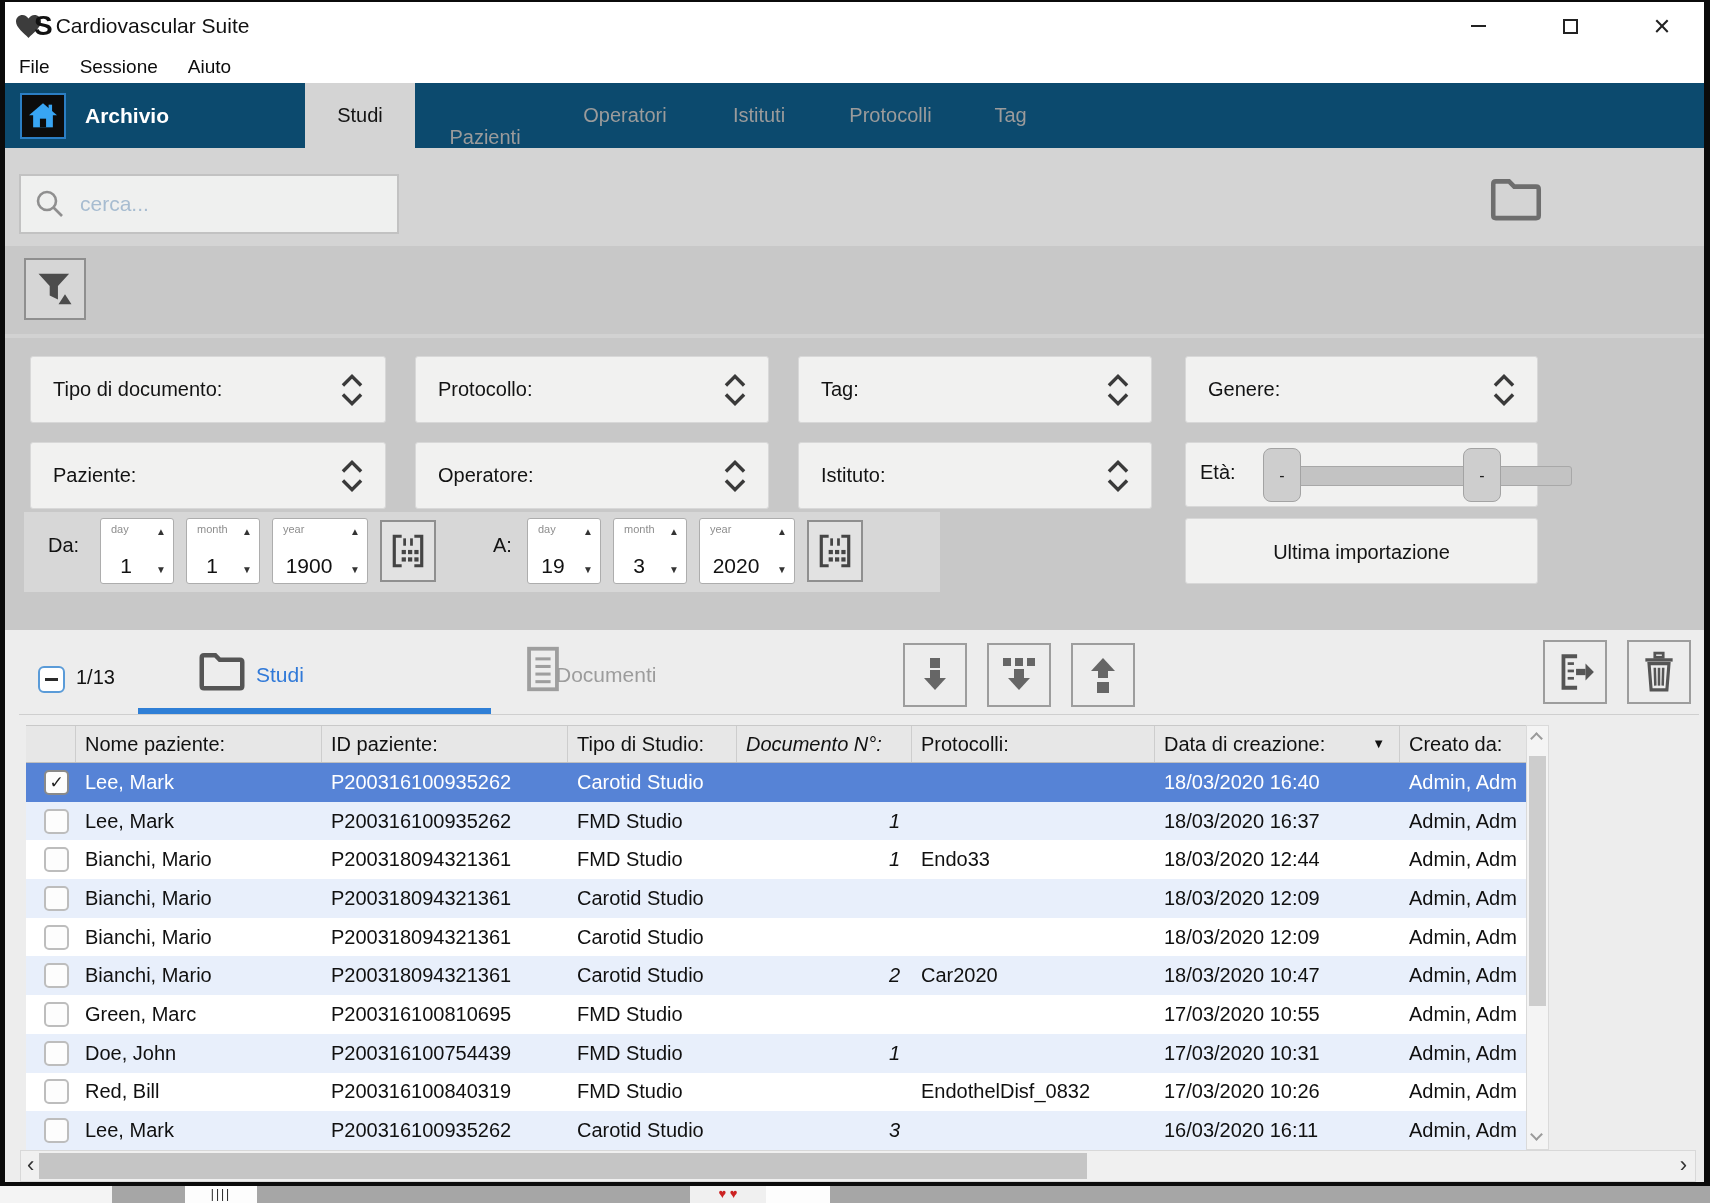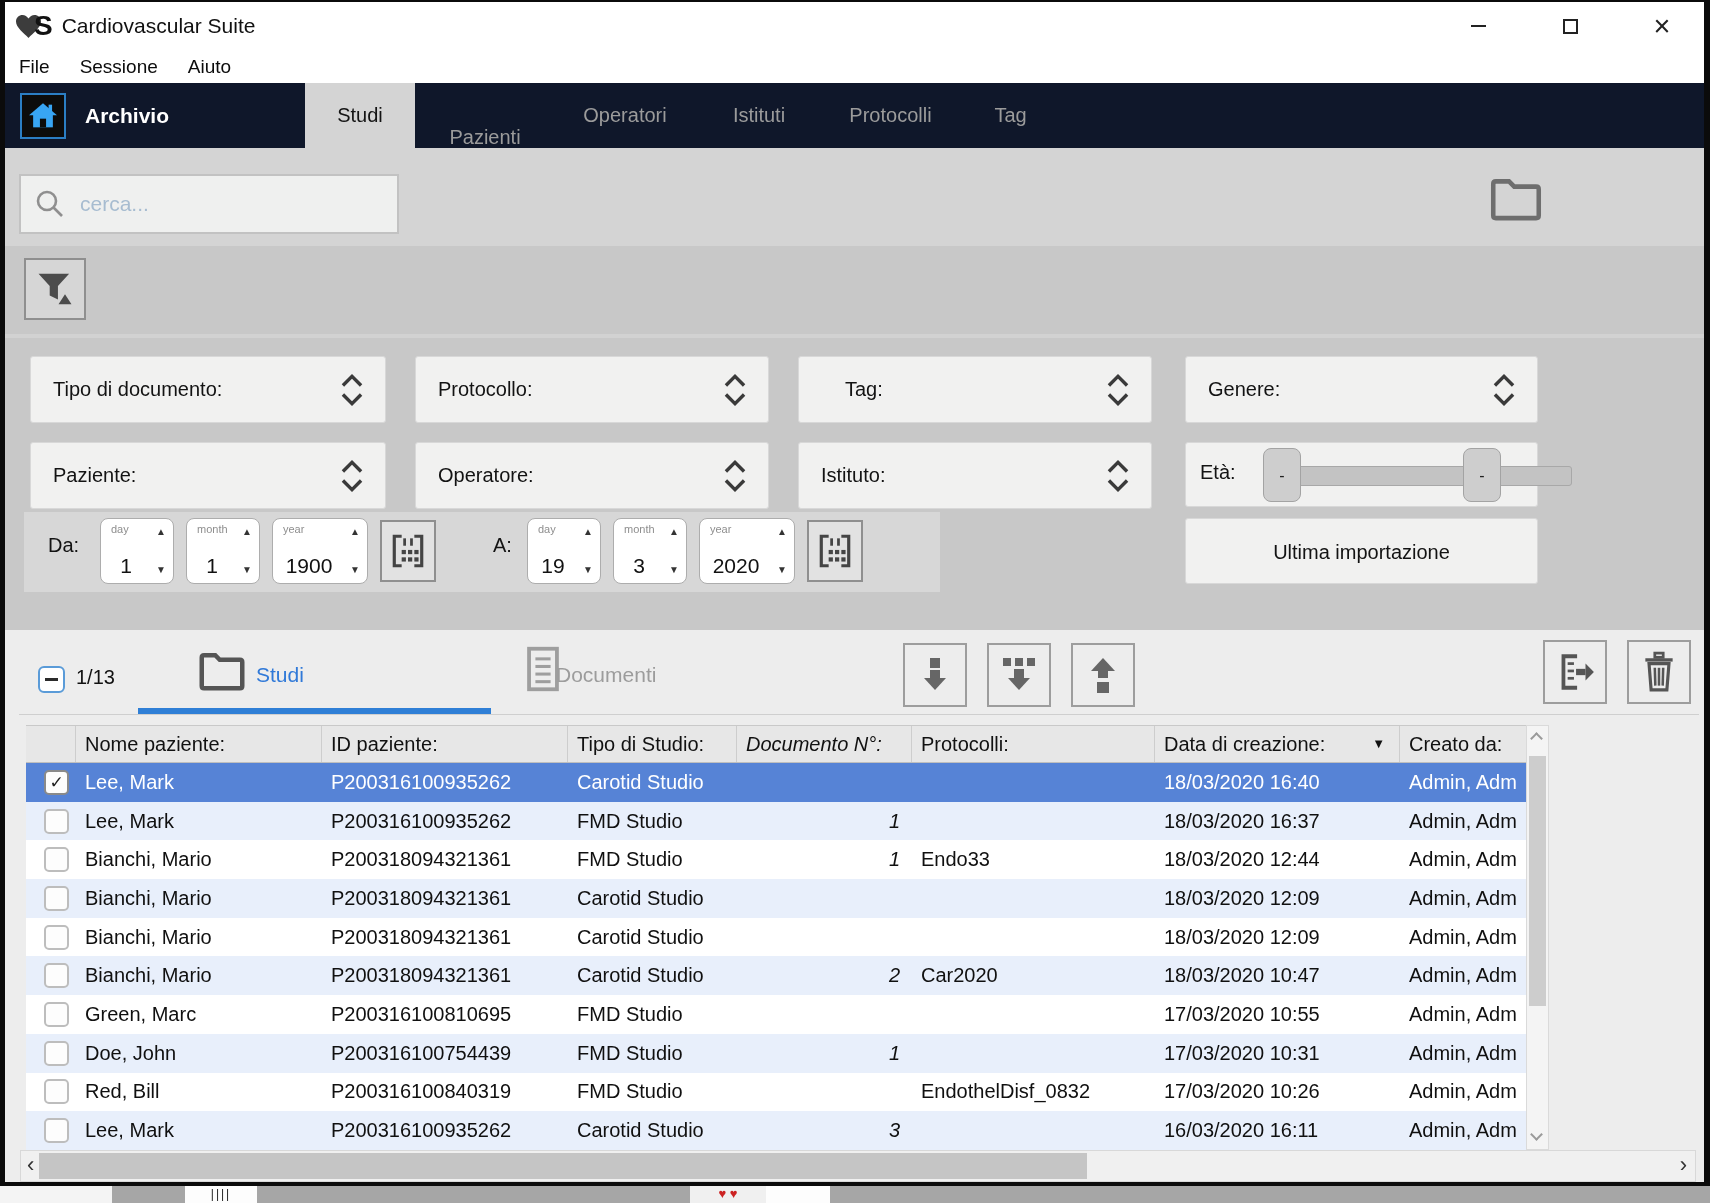--- a/index.html
+++ b/index.html
@@ -5,33 +5,33 @@
   html,body{margin:0;padding:0;background:#8f8f8f;}
   *{box-sizing:border-box;font-family:"Liberation Sans","DejaVu Sans",sans-serif;}
   .screen{position:relative;width:1710px;height:1203px;background:#9f9f9f;overflow:hidden;}
   .window{position:absolute;left:0;top:0;width:1710px;height:1186px;background:#ffffff;overflow:hidden;}
   .border-strip{position:absolute;background:#0b0b0b;}
 
   
   .titlebar{position:absolute;left:5px;top:2px;right:6px;height:48px;background:#fff;display:flex;align-items:center;}
   .logo-wrap{display:flex;align-items:center;margin-left:10px;}
   .logo-s{font-size:28px;font-weight:700;color:#111;margin-left:-8px;}
-  .title-text{font-size:21px;color:#111;margin-left:9px;}
+  .title-text{font-size:21px;color:#111;margin-left:3px;}
   .win-controls{margin-left:auto;display:flex;align-items:center;gap:64px;margin-right:28px;}
   .wc{width:28px;height:28px;display:flex;align-items:center;justify-content:center;cursor:default;}
   .wc-min{width:15px;height:2px;background:#222;}
   .wc-max{width:15px;height:15px;border:2px solid #222;}
   .wc-close{font-size:29px;color:#222;line-height:1;}
 
   
   .menubar{position:absolute;left:5px;top:50px;right:6px;height:33px;background:#fff;display:flex;align-items:center;gap:30px;padding-left:14px;}
   .menu-item{font-size:19px;color:#0c0c0c;}
 
   
-  .blackbar{position:absolute;left:5px;top:83px;right:6px;height:77px;background:#0f172a;}
+  .blackbar{position:absolute;left:5px;top:83px;right:6px;height:77px;background:#0c4a6e;}
   .home-btn{position:absolute;left:15px;top:10px;width:46px;height:46px;border:2px solid #2b7ec4;background:#0c0c0c;display:flex;align-items:center;justify-content:center;}
   .archivio{position:absolute;left:80px;top:0;height:65px;line-height:65px;color:#fff;font-size:21px;font-weight:700;}
   .htab{position:absolute;top:0;height:65px;line-height:65px;text-align:center;font-size:20px;color:#9b9b9b;}
   .htab.active{background:#d4d4d4;color:#141414;}
 
   
   .search-section{position:absolute;left:5px;top:148px;right:6px;height:98px;background:#d4d4d4;}
   .searchbox{position:absolute;left:14px;top:26px;width:380px;height:60px;background:#eff0ef;border:2px solid #c2c2c2;display:flex;align-items:center;}
   .searchbox input{border:none;outline:none;background:transparent;font-size:21px;color:#333;width:280px;margin-left:12px;}
   .searchbox input::placeholder{color:#a7bcd0;opacity:1;}
@@ -44,21 +44,21 @@
   .funnel-btn{position:absolute;left:19px;top:12px;width:62px;height:62px;background:#d6d6d6;border:2px solid #8f8f8f;display:flex;align-items:center;justify-content:center;}
   .dd{position:absolute;height:67px;background:#f1f1f0;border-radius:3px;border:1px solid #d8d8d8;display:flex;align-items:center;}
   .dd-label{font-size:20px;color:#131313;margin-left:22px;}
   .dd-chevrons{margin-left:auto;margin-right:20px;display:flex;}
   .eta-box{position:absolute;left:1180px;top:196px;width:353px;height:65px;background:#f1f1f0;border-radius:3px;border:1px solid #d8d8d8;}
   .eta-label{position:absolute;left:14px;top:18px;font-size:20px;color:#131313;}
   .eta-track{position:absolute;left:96px;top:23px;width:290px;height:20px;background:#c3c3c3;border:1px solid #a8a8a8;border-radius:3px;}
   .eta-handle{position:absolute;top:5px;width:38px;height:54px;background:#cecece;border:1px solid #a3a3a3;border-radius:8px;text-align:center;line-height:54px;font-size:16px;color:#222;}
   .date-strip{position:absolute;left:19px;top:266px;width:916px;height:80px;background:#d7d7d7;}
   .date-label{position:absolute;font-size:20px;color:#131313;top:288px;}
-  .spin{position:absolute;top:272px;height:66px;background:#ffffff;border:1px solid #adadad;border-radius:8px;}
+  .spin{position:absolute;top:272px;height:66px;background:#ffffff;border:1px solid #adadad;border-radius:3px;}
   .spin-unit{position:absolute;left:10px;top:4px;font-size:11px;color:#8e8e8e;}
   .spin-val{position:absolute;left:2px;right:24px;bottom:5px;font-size:21px;color:#111;text-align:center;}
   .spin-up{position:absolute;right:7px;top:8px;font-size:10px;color:#333;line-height:1;}
   .spin-down{position:absolute;right:7px;bottom:8px;font-size:10px;color:#333;line-height:1;}
   .cal-btn{position:absolute;top:274px;width:56px;height:62px;background:#e2e2e2;border:2px solid #8f8f8f;display:flex;align-items:center;justify-content:center;}
   .last-import{position:absolute;left:1180px;top:272px;width:353px;height:66px;background:#f1f1f0;border-radius:3px;border:1px solid #d8d8d8;text-align:center;line-height:66px;font-size:20px;color:#131313;}
 
   
   .content{position:absolute;left:5px;top:630px;right:6px;bottom:4px;background:#ededed;}
   .sel-checkbox{position:absolute;left:33px;top:36px;width:27px;height:27px;background:#fff;border:2px solid #5a9bd8;border-radius:6px;display:flex;align-items:center;justify-content:center;}
@@ -196,21 +196,21 @@
       </div>
       <div class="dd" style="left:410px;top:110px;width:354px;">
         <span class="dd-label">Protocollo:</span>
         <span class="dd-chevrons">
           <svg width="26" height="34" viewBox="0 0 22 30">
               <polyline points="3,11 11,3 19,11" fill="none" stroke="#3a3a3a" stroke-width="3"></polyline>
               <polyline points="3,19 11,27 19,19" fill="none" stroke="#3a3a3a" stroke-width="3"></polyline>
             </svg>
         </span>
       </div>
-      <div class="dd" style="left:793px;top:110px;width:354px;padding-left:24px;">
+      <div class="dd" style="left:793px;top:110px;width:354px;">
         <span class="dd-label">Tag:</span>
         <span class="dd-chevrons">
           <svg width="26" height="34" viewBox="0 0 22 30">
               <polyline points="3,11 11,3 19,11" fill="none" stroke="#3a3a3a" stroke-width="3"></polyline>
               <polyline points="3,19 11,27 19,19" fill="none" stroke="#3a3a3a" stroke-width="3"></polyline>
             </svg>
         </span>
       </div>
       <div class="dd" style="left:1180px;top:110px;width:353px;">
         <span class="dd-label">Genere:</span>

